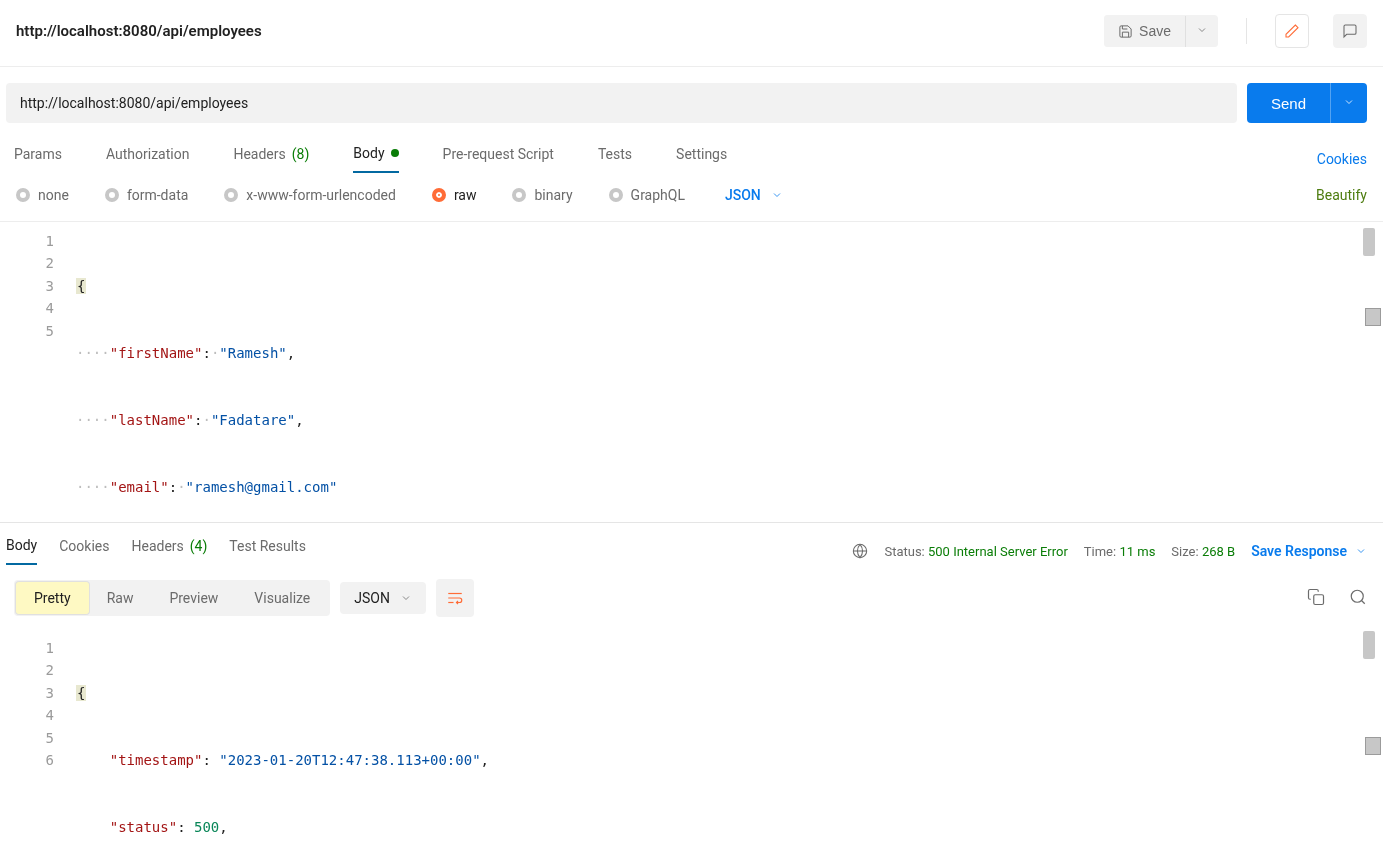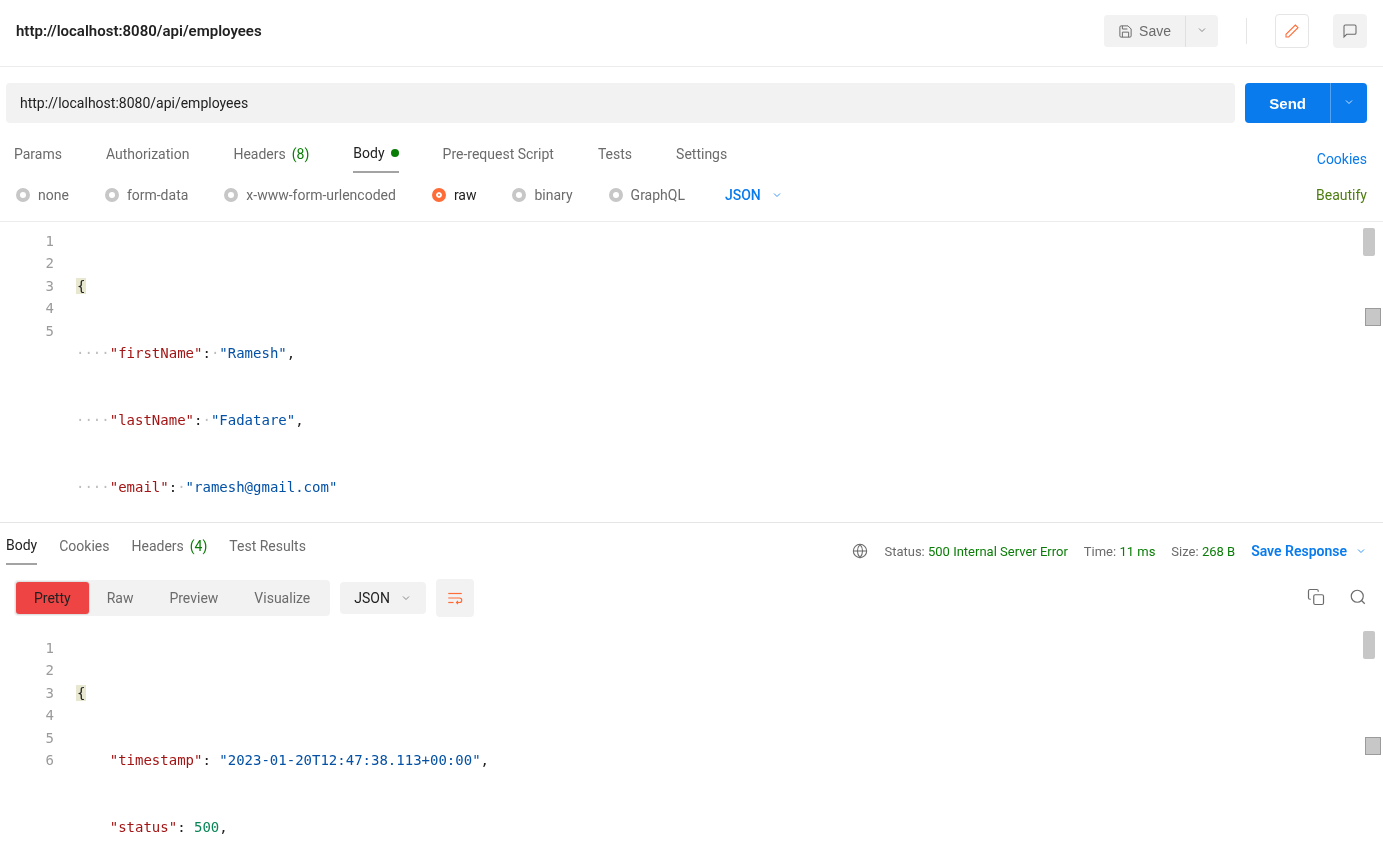--- a/index.html
+++ b/index.html
@@ -15,26 +15,26 @@
 .icon-btn{width:34px;height:34px;display:flex;align-items:center;justify-content:center;border:1px solid #e5e5e5;border-radius:4px;background:#fff;cursor:pointer}
 .icon-btn.edit svg{stroke:#ff6c37}
 .icon-btn.comment{background:#f2f2f2;border-color:#f2f2f2}
 .icon-btn.comment svg{stroke:#6b6b6b}
 .reqbar{display:flex;gap:10px;padding:16px 16px 0 6px;align-items:stretch}
 .method-url{flex:1;display:flex;background:#f2f2f2;border-radius:4px;height:40px}
 .method{display:flex;align-items:center;gap:60px;padding:0 14px 0 12px;border-right:1px solid #e0e0e0;cursor:pointer;font-weight:600;color:#212121}
 .method .chev{color:#6b6b6b}
 .url{flex:1;display:flex;align-items:center;padding:0 14px;color:#212121;font-size:14px}
 .send-group{display:flex;height:40px}
-.send-btn{background:#097bed;color:#fff;border:none;padding:0 24px;font-weight:700;font-size:15px;border-radius:4px 0 0 4px;cursor:pointer}
+.send-btn{background:#097bed;color:#fff;border:none;padding:0 24px;font-weight:400;font-size:15px;border-radius:4px 0 0 4px;cursor:pointer}
 .send-dd{background:#097bed;color:#fff;border:none;border-left:1px solid rgba(255,255,255,.3);padding:0 12px;border-radius:0 4px 4px 0;cursor:pointer}
 .tabs{display:flex;align-items:center;padding:22px 16px 0 14px}
 .tabs-left{display:flex;gap:44px}
 .tab{color:#6b6b6b;padding-bottom:10px;cursor:pointer;display:flex;align-items:center;gap:6px;font-size:14px}
-.tab.active{color:#212121;border-bottom:2px solid #a3a3a3}
+.tab.active{color:#212121;border-bottom:2px solid #0369a1}
 .hcount{color:#0a7d07}
 .dot{width:8px;height:8px;border-radius:50%;background:#0a7d07;display:inline-block}
 .tabs-right{margin-left:auto;color:#097bed;cursor:pointer;font-size:14px}
 .bodytype{display:flex;align-items:center;gap:36px;padding:14px 16px 18px 16px;border-bottom:1px solid #ededed}
 .radio{display:flex;align-items:center;gap:8px;color:#6b6b6b;font-size:14px;cursor:pointer}
 .radio .r{width:14px;height:14px;border-radius:50%;border:4px solid #c7c7c7;background:#fff}
 .radio.sel .r{border-color:#ff6c37;background:#ff6c37;box-shadow:inset 0 0 0 2px #fff}
 .radio.sel{color:#212121}
 .fmt{color:#097bed;font-weight:500;display:flex;align-items:center;gap:10px;cursor:pointer;margin-left:4px}
 .fmt .chev{color:#097bed}
@@ -54,21 +54,21 @@
 .splitter{height:1px;background:#e5e5e5}
 .resp-tabs{display:flex;align-items:center;padding:14px 16px 0 6px;gap:22px}
 .resp-tabs .tab{font-size:14px}
 .resp-meta{margin-left:auto;display:flex;align-items:center;gap:16px;color:#6b6b6b;font-size:13px}
 .resp-meta .globe{width:16px;height:16px;stroke:#6b6b6b}
 .mval{color:#0a7d07}
 .saveresp{color:#097bed;font-weight:600;display:flex;align-items:center;gap:8px;cursor:pointer;font-size:14px}
 .rtoolbar{display:flex;align-items:center;gap:10px;padding:14px 16px 12px 14px}
 .segctl{display:flex;background:#f2f2f2;border-radius:4px;padding:2px}
 .seg{padding:8px 18px;color:#6b6b6b;cursor:pointer;font-size:14px;border-radius:3px}
-.seg.active{background:#ef4444;color:#212121;box-shadow:0 0 0 1px #e0e0e0}
+.seg.active{background:#fef9c3;color:#212121;box-shadow:0 0 0 1px #e0e0e0}
 .fmt2{display:flex;align-items:center;gap:10px;padding:8px 14px;background:#f2f2f2;border-radius:4px;cursor:pointer;color:#212121}
 .wrapbtn{width:38px;height:38px;display:flex;align-items:center;justify-content:center;background:#f2f2f2;border-radius:4px;cursor:pointer}
 .wrapbtn svg{stroke:#ff6c37}
 .rtoolbar-right{margin-left:auto;display:flex;gap:24px}
 .rtoolbar-right svg{width:18px;height:18px;stroke:#6b6b6b}
 .rbtn{cursor:pointer}
 .respeditor{display:flex;font-family:Menlo,Consolas,monospace;font-size:14px;line-height:22.4px;position:relative;height:220px}
 .chev{display:inline-block}
 svg{fill:none;stroke-width:1.6}
 </style>

